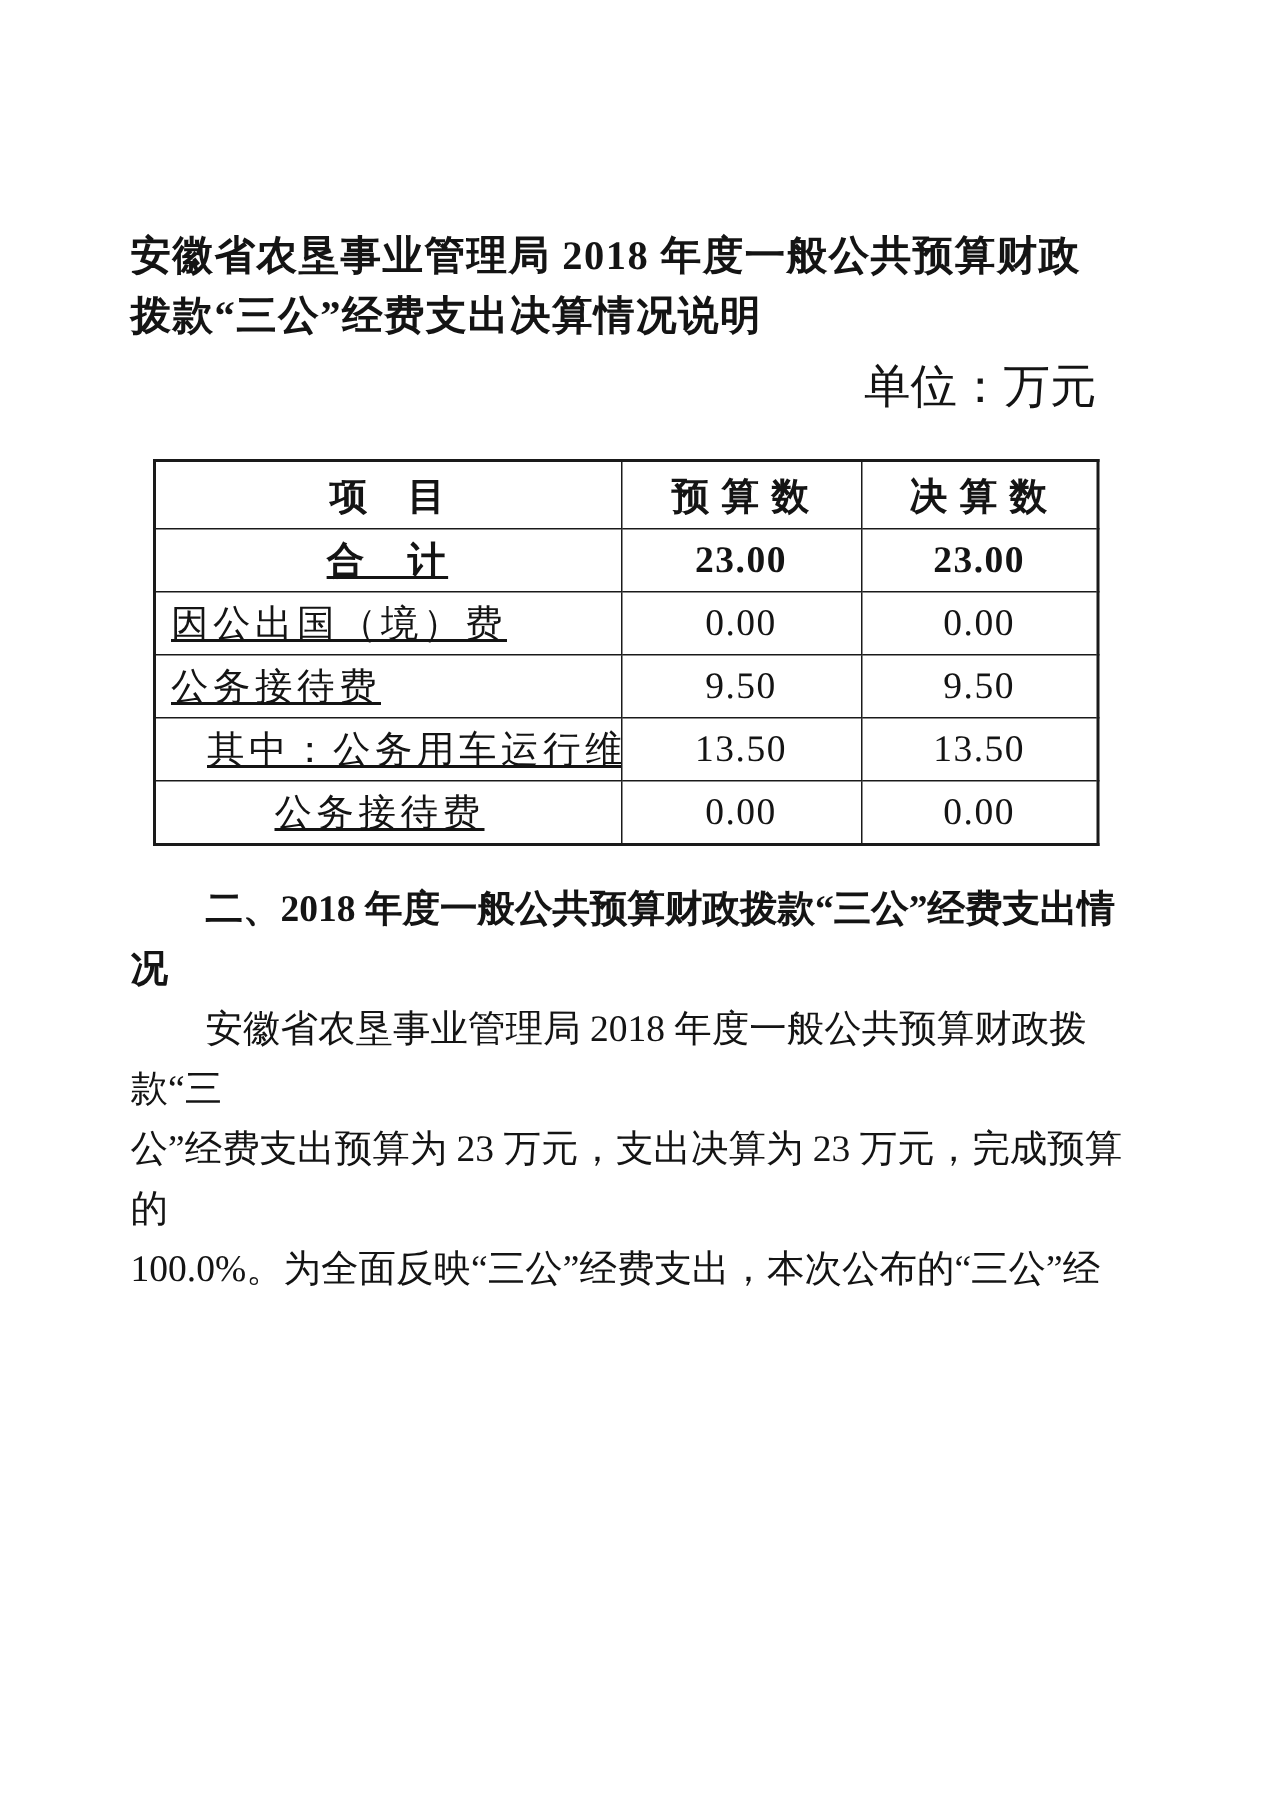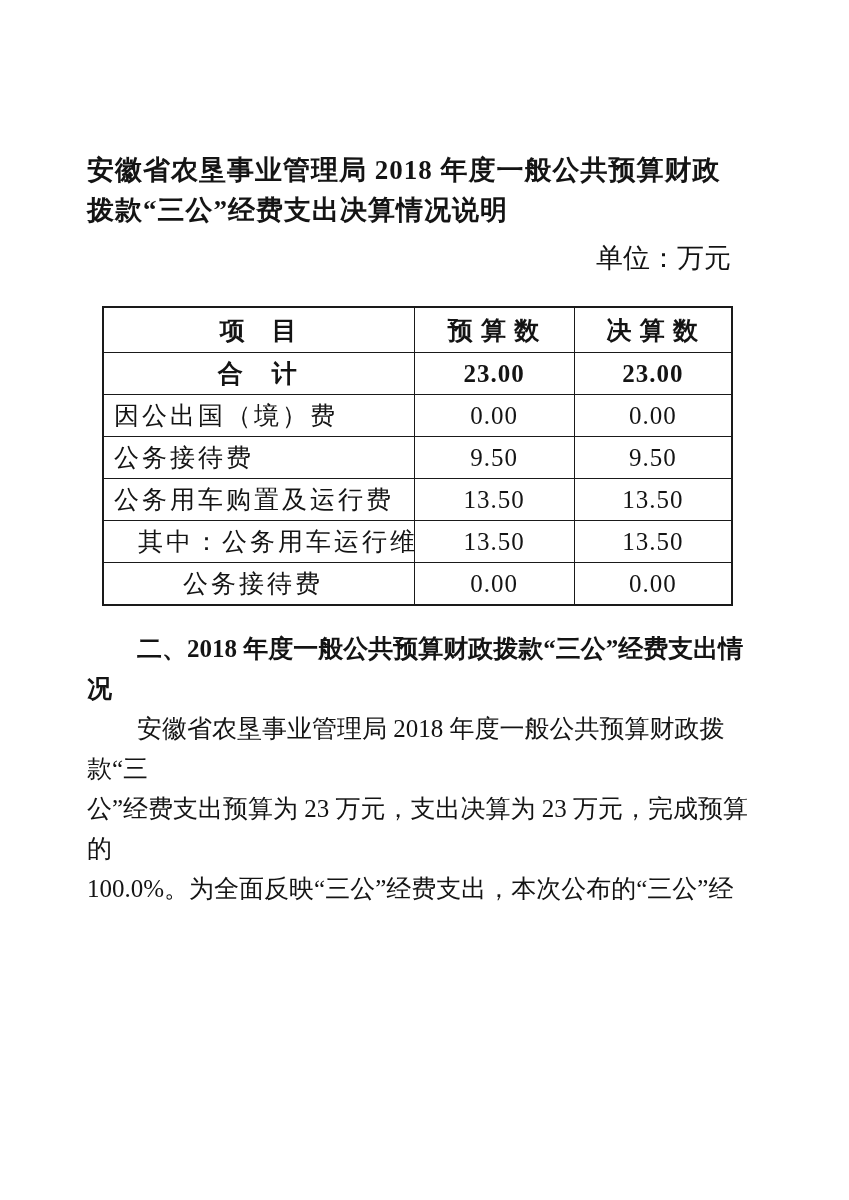--- a/index.html
+++ b/index.html
@@ -27,42 +27,42 @@
   .bold { font-weight: bold; }
   .indent2 { text-indent: 50px; }
 
   .sec1 { margin-top: 48px; }
   .sec2 { margin-top: 23px; }
 
   .unit-line {
     margin-top: 8px;
     text-align: right;
     padding-right: 31px;
-    font-size: 27px;
+    font-size: 31px;
     line-height: 40px;
   }
 
   table.budget {
     border-collapse: collapse;
     table-layout: fixed;
     margin-left: 15px;
     margin-top: 28px;
     width: 629px;
     border: 2px solid #1a1a1a;
     padding-left: 20px;
   }
   table.budget th, table.budget td {
     border: 1px solid #1a1a1a;
     font-size: 25px;
     overflow: hidden;
     white-space: nowrap;
   }
   table.budget th { height: 42px; font-weight: bold; letter-spacing: 1px; }
   table.budget td { height: 39px; }
-  td.label { text-align: left; padding-left: 10px; letter-spacing: 3px; }
+  td.label { text-align: left; padding-left: 10px; letter-spacing: 3px; text-decoration: underline; }
   td.num { text-align: center; font-size: 24px; letter-spacing: 1px; }
   tr.row-total td { font-weight: bold; }
   tr.row-total td.label { text-align: center; padding-left: 0; letter-spacing: 2px; }
   tr.row-sub td.label { padding-left: 34px; }
   tr.row-sub2 td.label { padding-left: 79px; }
 </style>
 </head>
 <body>
 
 <div class="page">
@@ -98,25 +98,20 @@
         <tr>
           <td class="label">因公出国（境）费</td>
           <td class="num">0.00</td>
           <td class="num">0.00</td>
         </tr>
         <tr>
           <td class="label">公务接待费</td>
           <td class="num">9.50</td>
           <td class="num">9.50</td>
         </tr>
-        <tr>
-          <td class="label">公务用车购置及运行费</td>
-          <td class="num">13.50</td>
-          <td class="num">13.50</td>
-        </tr>
         <tr class="row-sub">
           <td class="label">其中：公务用车运行维护费</td>
           <td class="num">13.50</td>
           <td class="num">13.50</td>
         </tr>
         <tr class="row-sub2">
           <td class="label">公务接待费</td>
           <td class="num">0.00</td>
           <td class="num">0.00</td>
         </tr>

